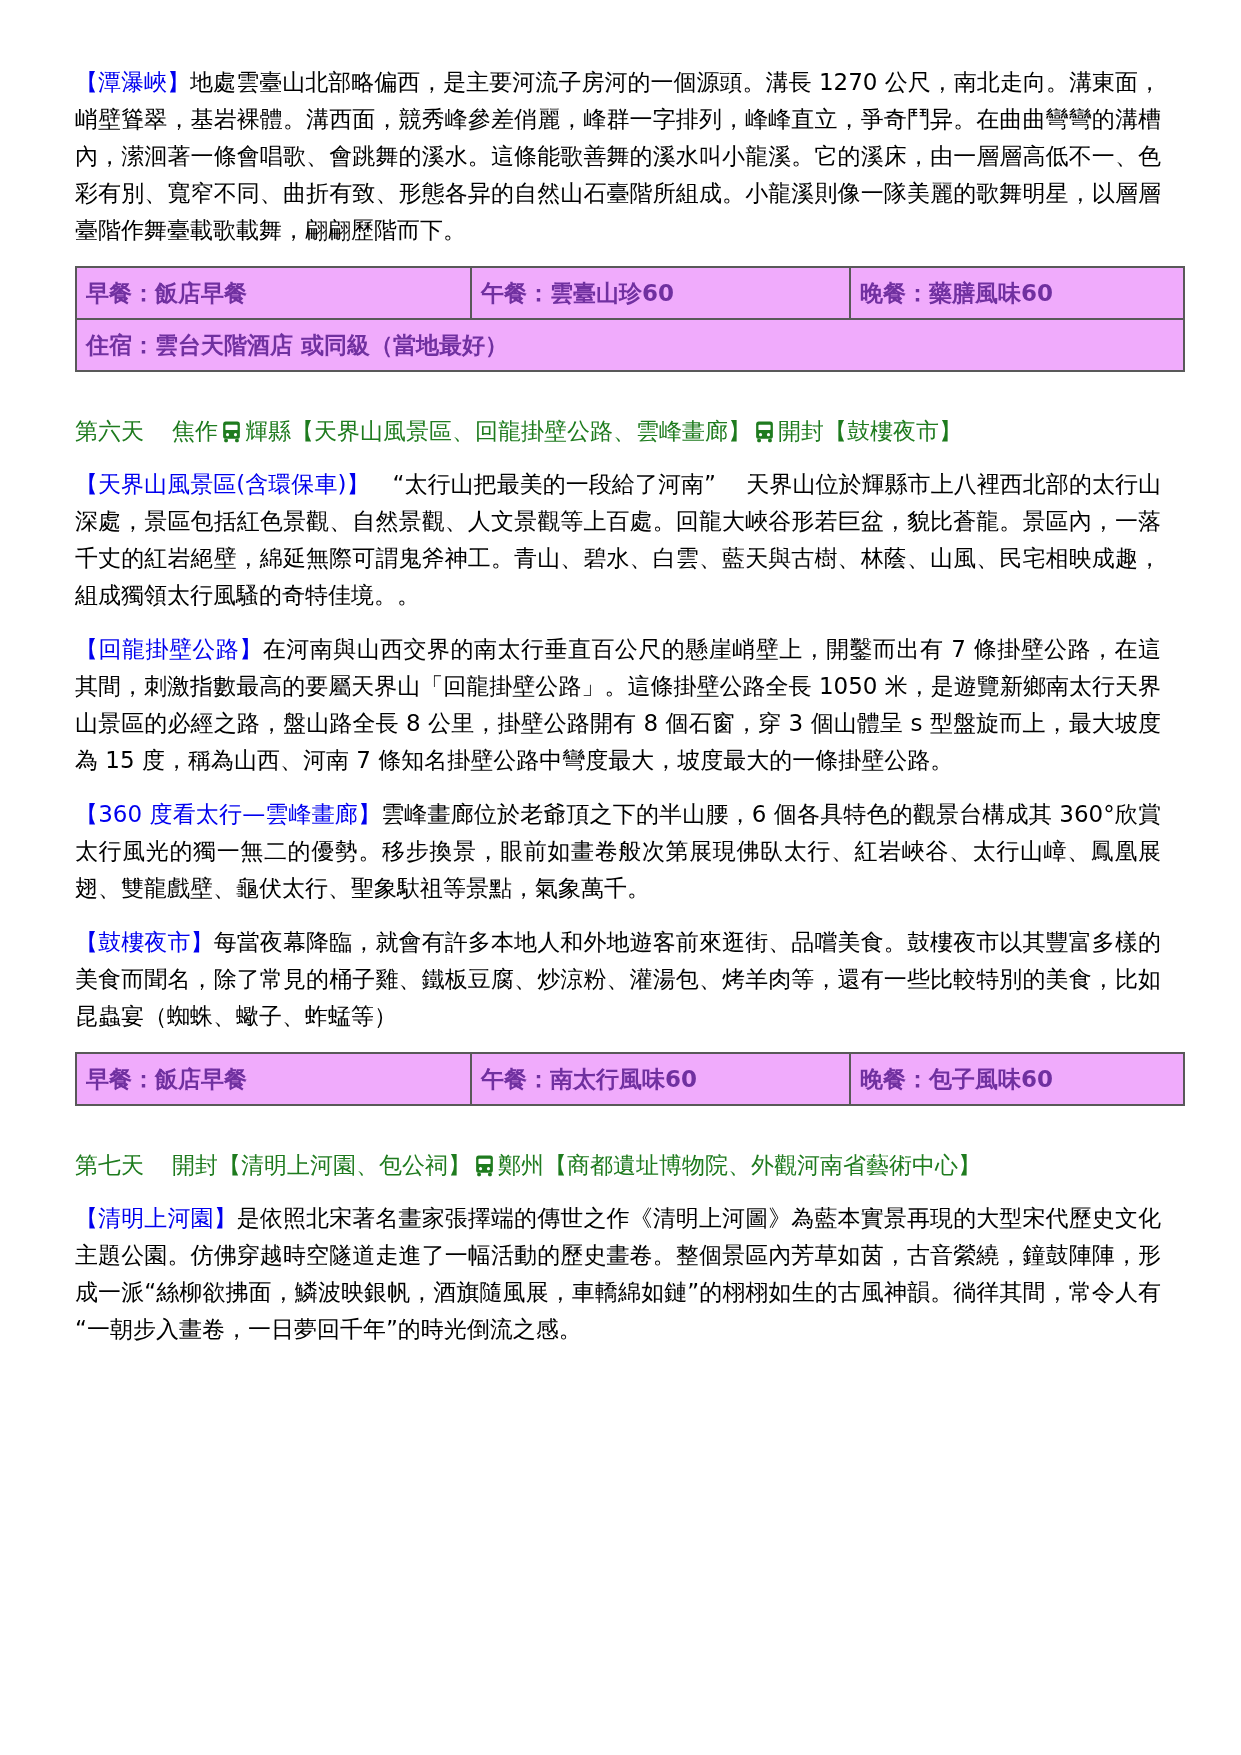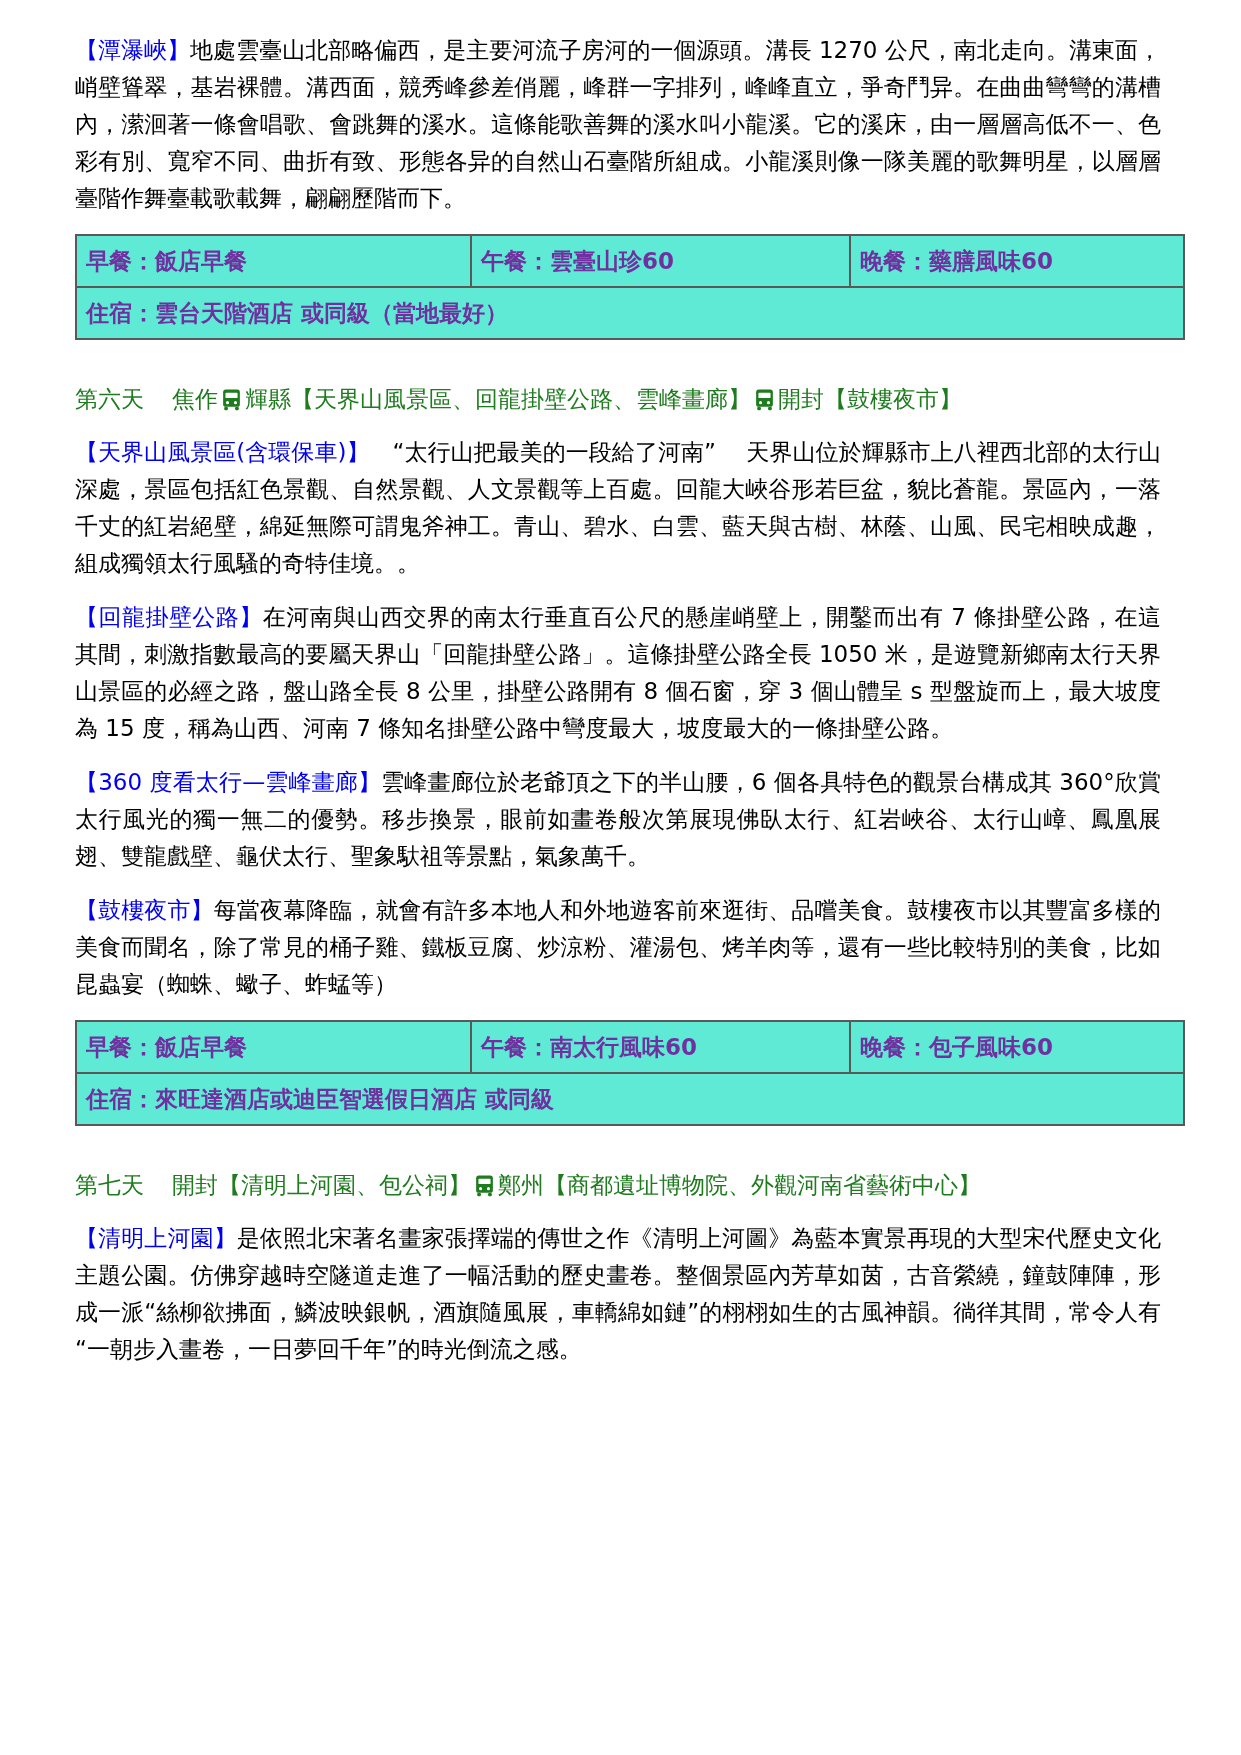--- a/index.html
+++ b/index.html
@@ -1,20 +1,20 @@
 <!DOCTYPE html>
 <html lang="zh-Hant"><head>
 <meta charset="utf-8">
 <style>
   html,body { margin:0; padding:0; background:#ffffff; }
   .page {
     position:relative;
     width:1241px; height:1755px;
     box-sizing:border-box;
-    padding:32px 0 40px 75px;
+    padding:64px 0 40px 75px;
     background:#ffffff;
     overflow:hidden;
     font-family:"DejaVu Sans","Liberation Sans",sans-serif;
     color:#000;
   }
   .content { width:1086px; }
   p.para {
     font-size:23px;
     line-height:37px;
     text-align:justify;
@@ -28,21 +28,21 @@
     font-size:23px;
     line-height:34px;
     margin:42px 0 18px 0;
     white-space:nowrap;
   }
   .day-heading .day-no { margin-right:28px; }
   .bus-icon-svg { vertical-align:-4px; margin:0 2px; }
   table.meal-table {
     width:1108px;
     border-collapse:collapse;
-    background:#5eead4;
+    background:#f0abfc;
     margin:6px 16px 0 0;
     table-layout:fixed;
   }
   table.meal-table td {
     border:2px solid #595959;
     padding:9px 9px;
     color:#7030A0;
     font-weight:bold;
     font-size:23px;
     line-height:32px;
@@ -112,23 +112,20 @@
             <col style="width:395px">
             <col style="width:379px">
             <col style="width:334px">
           </colgroup>
         <tbody>
             <tr>
           <td>早餐：飯店早餐</td>
           <td>午餐：南太行風味60</td>
           <td>晚餐：包子風味60</td>
         </tr>
-        <tr>
-          <td colspan="3">住宿：來旺達酒店或迪臣智選假日酒店  或同級</td>
-        </tr>
       </tbody>
         </table>
     </div>
 
     <div class="day-heading">
       <span class="day-no">第七天</span><span>開封【清明上河園、包公祠】</span><svg class="bus-icon-svg" width="23" height="23" viewBox="0 0 22 22">
           <rect x="3" y="1.5" width="16" height="16.5" rx="2.5" fill="#1E7B1E"></rect>
           <rect x="5.2" y="4.6" width="11.6" height="5" rx="0.8" fill="#fff"></rect>
           <circle cx="7.2" cy="14" r="1.5" fill="#fff"></circle>
           <circle cx="14.8" cy="14" r="1.5" fill="#fff"></circle>

